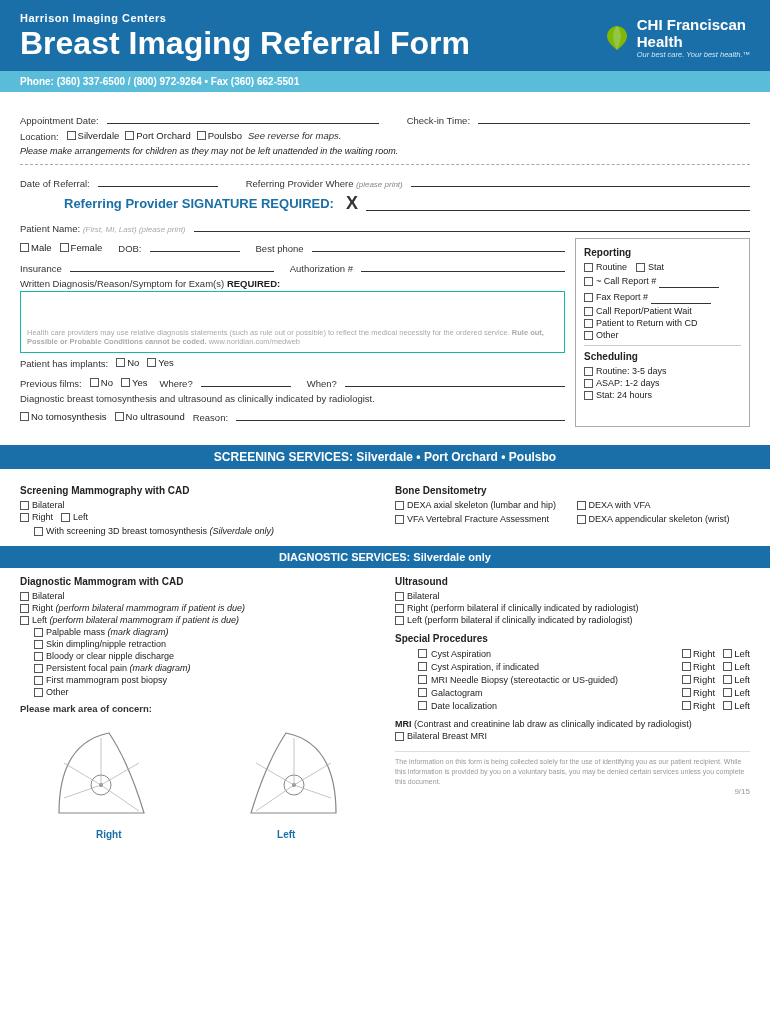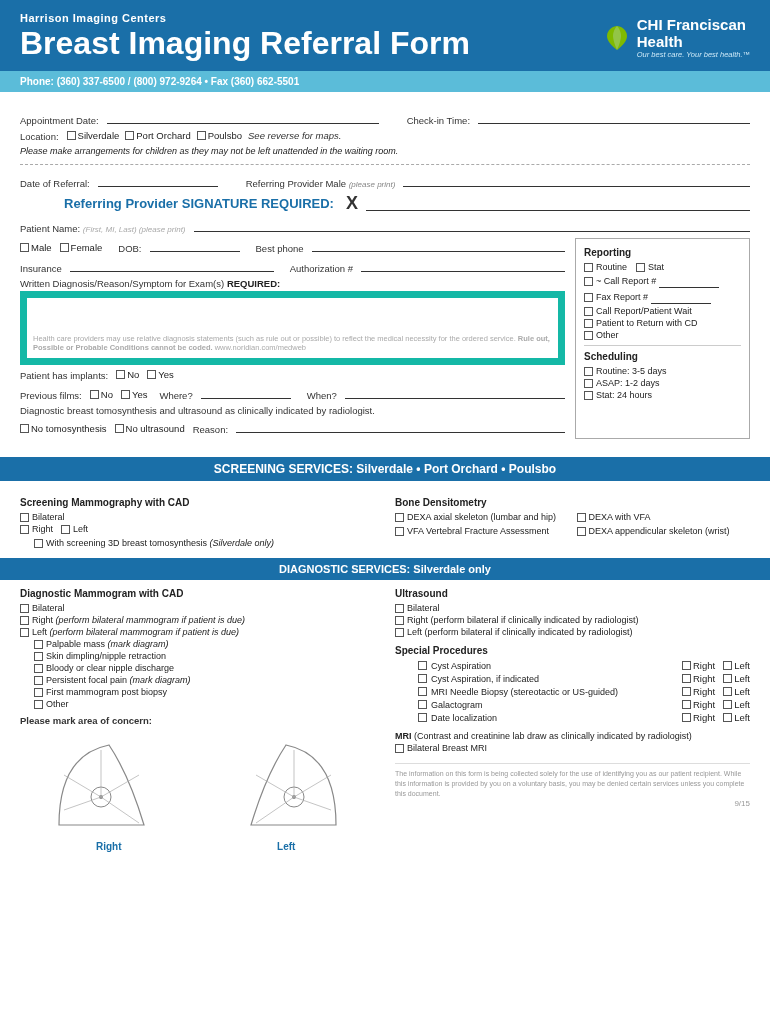--- a/index.html
+++ b/index.html
@@ -139,21 +139,21 @@
       font-size: 10px;
       margin-bottom: 4px;
     }
     .right-box .cb-row {
       display: flex;
       align-items: center;
       gap: 3px;
       margin-bottom: 2px;
     }
     .diagnosis-box {
-      border: 7px solid #14b8a6;
+      border: 1px solid #14b8a6;
       padding: 6px;
       min-height: 60px;
       font-size: 8.5px;
       color: #888;
       margin-bottom: 4px;
     }
     .screening-bar {
       background: #1a6fa8;
       color: #fff;
       font-weight: bold;
@@ -311,21 +311,21 @@
   </div>
 
   <div class="italic-note">Please make arrangements for children as they may not be left unattended in the waiting room.</div>
 
   <div class="dotted-divider"></div>
 
   <div class="row">
     <span class="label">Date of Referral:</span>
     <div class="underline-field" style="width:120px;flex:none;"></div>
     <span class="label" style="margin-left:20px;">
-      <span>Referring Provider Male</span>
+      <span>Referring Provider Where</span>
       <span class="italic" style="color:#888;font-size:8px;">(please print)</span>
     </span>
     <div class="underline-field"></div>
   </div>
 
   <div class="row" style="align-items:center;">
     <span class="referring-sig">
       <span>Referring Provider SIGNATURE REQUIRED:</span>
     </span>
     <span class="sig-x" style="font-size:18px;margin-left:4px;">X</span>

